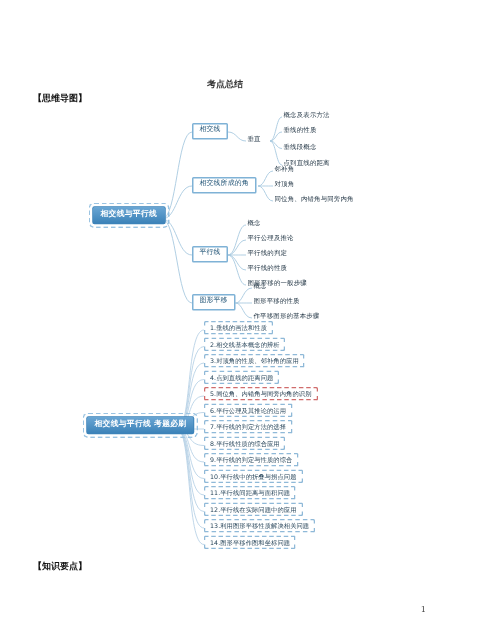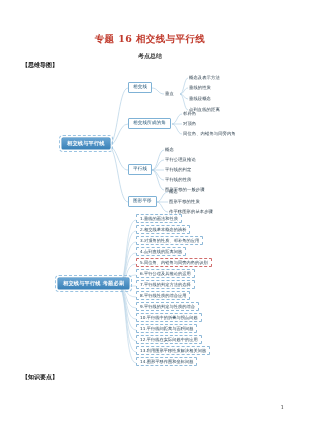--- a/index.html
+++ b/index.html
@@ -103,21 +103,20 @@
   .node-listitem.hl{
     border-color:#d06c6c;
     color:#213a4d;
   }
 </style>
 </head>
 <body>
 
 <div class="page">
 
-  <div class="doc-title">专题 16  相交线与平行线</div>
 
   <div class="doc-subtitle">考点总结</div>
 
   <div class="section-label" id="label-mindmap">【思维导图】</div>
 
   <div class="section-label" id="label-keypoints">【知识要点】</div>
 
   <div class="page-num">1</div>
 
   <div class="mindmap">

